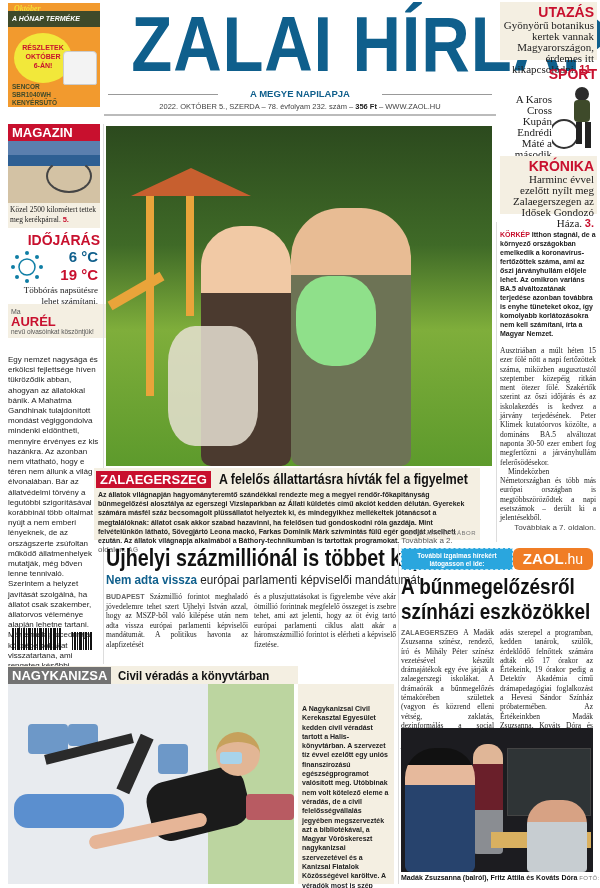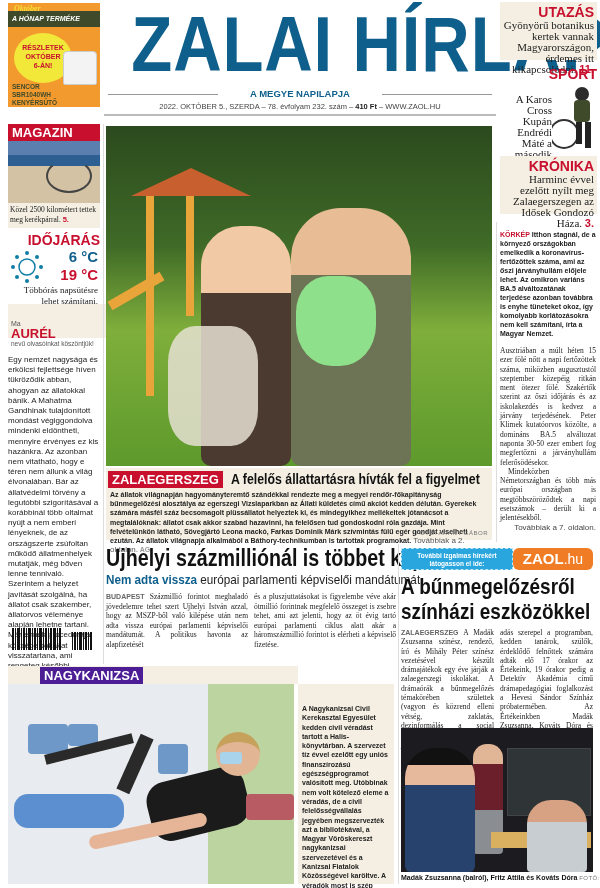--- a/index.html
+++ b/index.html
@@ -41,21 +41,21 @@
   #magazin .photo .bike { position:absolute; left: 38px; top: 18px; width: 46px; height: 34px; border: 2px solid #444; border-radius: 50%; border-top-color: transparent; }
   #magazin .cap { font-size: 7.5px; line-height: 10px; padding: 2px 2px 3px; }
 
   #weather { left: 8px; top: 232px; width: 92px; height: 70px; }
   #weather .sun { position: absolute; left: 2px; top: 18px; width: 34px; height: 34px; }
   #weather .title { position:absolute; right: 0; top: 0; font: bold 14px "Liberation Sans", sans-serif; color:#c8102e; }
   #weather .t1 { position:absolute; right: 2px; top: 16px; font: bold 15px "Liberation Sans", sans-serif; color:#0f5f8c; }
   #weather .t2 { position:absolute; right: 2px; top: 34px; font: bold 15px "Liberation Sans", sans-serif; color:#c8102e; }
   #weather .txt { position:absolute; right: 2px; top: 53px; width: 90px; text-align: right; font-size: 9px; line-height: 11px; }
 
-  #nameday { left: 8px; top: 304px; width: 104px; height: 34px; padding: 16px 3px; }
+  #nameday { left: 8px; top: 304px; width: 104px; height: 34px; padding: 4px 3px; }
   #nameday .ma { font: 7px "Liberation Sans", sans-serif; color:#555; }
   #nameday .name { font: bold 13px "Liberation Sans", sans-serif; color: #c8102e; line-height: 13px; }
   #nameday .txt { font: 6.5px "Liberation Sans", sans-serif; color:#555; }
 
   #editorial { left: 8px; top: 345px; width: 92px; }
   #editorial h2 { font: bold 14px "Liberation Sans", sans-serif; color:#0f5f8c; line-height: 16px; }
   #editorial p { margin-top: 10px; font: 8px "Liberation Sans", sans-serif; line-height: 10.2px; color:#222; }
   #editorial .author { margin-top: 6px; font: bold 8px "Liberation Sans", sans-serif; color:#888; border-bottom: 1px solid #ccc; }
   #editorial .email { font: 8px "Liberation Sans", sans-serif; color:#444; }
   #barcode { left: 12px; top: 628px; width: 86px; height: 24px; }
@@ -65,21 +65,21 @@
   
   #mainPhoto { left: 106px; top: 126px; width: 386px; height: 340px; overflow: hidden;
     background: linear-gradient(180deg, #2c4a1e 0%, #3f6a27 35%, #7fae3b 60%, #5d9a2c 100%); }
   #mainPhoto .roof { position:absolute; left: 25px; top: 42px; width: 0; height:0; border-left: 60px solid transparent; border-right: 60px solid transparent; border-bottom: 28px solid #c75f2f; }
   #mainPhoto .post { position:absolute; background: #e9a43a; }
   #mainPhoto .kid1 { position:absolute; left: 95px; top: 100px; width: 90px; height: 240px; border-radius: 40px 40px 10px 10px; background: linear-gradient(#f1c9a5 0 28%, #4b3a2f 28%); }
   #mainPhoto .kid2 { position:absolute; left: 185px; top: 82px; width: 120px; height: 258px; border-radius: 50px 50px 10px 10px; background: linear-gradient(#e8bc94 0 26%, #6d7355 26%); }
   #mainPhoto .toy-green { position:absolute; left: 190px; top: 150px; width: 80px; height: 90px; border-radius: 40% 40% 45% 45%; background: #8fe08a; }
   #mainPhoto .toy-bag { position:absolute; left: 62px; top: 200px; width: 90px; height: 120px; border-radius: 30%; background: rgba(230,225,210,.85); }
 
-  #mainCapBar { left: 106px; top: 468px; width: 386px; height: 72px; background: #f4efe2; }
+  #mainCapBar { left: 94px; top: 468px; width: 386px; height: 72px; background: #f4efe2; }
   #mainCapBar .tagrow { position:absolute; left: 2px; top: 2px; white-space: nowrap; }
   #mainCapBar .tag { display:inline-block; background:#c8102e; color:#fff; font: bold 13px "Liberation Sans", sans-serif; padding: 1px 4px; }
   #mainCapBar .head { display:inline-block; font: bold 14px "Liberation Sans", sans-serif; color:#111; margin-left: 4px; transform: scaleX(0.88); transform-origin: left; }
   #mainCapBar .body { position:absolute; left: 4px; top: 22px; width: 380px; font: bold 7px "Liberation Sans", sans-serif; line-height: 9.2px; color:#222; }
   #mainCapBar .more { font-weight: normal; color:#555; font-size: 8px; }
   #mainCapBar .credit { position:absolute; right: 4px; bottom: 4px; font: 6px "Liberation Sans", sans-serif; color:#777; letter-spacing: .5px; }
 
   
   #covid { left: 500px; top: 222px; width: 96px; }
   #covid h2 { font: 16px "Liberation Sans", sans-serif; line-height: 18px; color:#111; }
@@ -115,21 +115,21 @@
   #theatrePhoto .board { position:absolute; left: 106px; top: 20px; width: 84px; height: 68px; background:#2f3436; border: 1px solid #444; }
   #theatrePhoto .p1 { position:absolute; left: 4px; top: 20px; width: 70px; height: 124px; border-radius: 30px 30px 6px 6px; background: linear-gradient(#111 0 14%, #e6b99c 14% 30%, #27436d 30%); }
   #theatrePhoto .p2 { position:absolute; left: 72px; top: 16px; width: 30px; height: 110px; border-radius: 14px 14px 4px 4px; background: linear-gradient(#e0b697 0 18%, #6a1f2a 18% 60%, #8a8d92 60%); }
   #theatrePhoto .p3 { position:absolute; left: 126px; top: 72px; width: 60px; height: 72px; border-radius: 24px 24px 4px 4px; background: linear-gradient(#d7a284 0 30%, #c7cdd1 30%); }
   #theatrePhoto .desk { position:absolute; left: 90px; top: 104px; width: 100px; height: 16px; background:#d9b060; }
   #theatreCap { left: 401px; top: 874px; width: 196px; font: bold 7px "Liberation Sans", sans-serif; color:#111; white-space: nowrap; }
   #theatreCap span { font-weight: normal; color:#777; font-size: 6px; letter-spacing: .4px; }
 
   
   #nkRow { left: 8px; top: 666px; width: 290px; height: 18px; background:#f4efe2; }
-  #nkRow .tag { display:inline-block; background:#4c1d95; color:#fff; font: bold 13px "Liberation Sans", sans-serif; padding: 1px 4px; margin-left: 32px; }
+  #nkRow .tag { display:inline-block; background:#737373; color:#fff; font: bold 13px "Liberation Sans", sans-serif; padding: 1px 4px; }
   #nkRow .head { display:inline-block; font: bold 13px "Liberation Sans", sans-serif; color:#111; margin-left: 3px; transform: scaleX(0.88); transform-origin: left; }
   #nkPhoto { left: 8px; top: 684px; width: 286px; height: 200px; background: linear-gradient(90deg, #e8ebef 0 70%, #bcd5a0 70%); overflow: hidden; }
   #nkPhoto .chair { position:absolute; background:#2a2a2a; }
   #nkPhoto .blue { position:absolute; background:#6d98c8; border-radius: 4px; }
   #nkPhoto .jeans { position:absolute; left: 6px; top: 110px; width: 110px; height: 34px; background:#5b8fcf; border-radius: 14px; }
   #nkPhoto .body { position:absolute; left: 140px; top: 90px; width: 100px; height: 60px; background:#1b1b1b; border-radius: 20px; transform: rotate(-14deg); }
   #nkPhoto .head { position:absolute; left: 208px; top: 48px; width: 44px; height: 44px; background:#e2b695; border-radius: 50%; border-top: 10px solid #c6a15c; }
   #nkPhoto .mask { position:absolute; left: 212px; top: 68px; width: 22px; height: 12px; background:#a8d3ea; border-radius: 3px; }
   #nkPhoto .arm { position:absolute; left: 80px; top: 140px; width: 120px; height: 14px; background:#e6b597; border-radius: 7px; transform: rotate(-12deg); }
   #nkText { left: 298px; top: 684px; width: 96px; height: 200px; background:#f4efe2; padding: 20px 2px 0 4px; }
@@ -159,21 +159,21 @@
 
 <div id="masthead" class="abs">
   <div class="logo">ZALAI HÍRLAP</div>
 </div>
 <div id="subline" class="abs">
   <div class="rule" style="left:0"></div>
   <div class="txt">A MEGYE NAPILAPJA</div>
   <div class="rule" style="right:0"></div>
 </div>
 <div id="dateline" class="abs">
-  <span>2022. OKTÓBER 5., SZERDA – 78. évfolyam 232. szám – </span><b>410 Ft</b><span> – WWW.ZAOL.HU</span>
+  <span>2022. OKTÓBER 5., SZERDA – 78. évfolyam 232. szám – </span><b>356 Ft</b><span> – WWW.ZAOL.HU</span>
 </div>
 <div id="topRule" class="abs"></div>
 
 <div class="abs teaser-box beige" style="top:2px;height:58px;padding:2px 3px;">
   <div class="teaser-title">UTAZÁS</div>
   <div class="teaser-text"><span>Gyönyörű botanikus kertek vannak Magyarországon, érdemes itt kikapcsolódni.</span> <span class="page-ref">11.</span></div>
 </div>
 <div class="abs teaser-box" style="top:66px;height:90px;">
   <div class="teaser-title">SPORT</div>
   <svg class="abs" style="left:52px;top:18px" width="46" height="68" viewBox="0 0 46 68">

